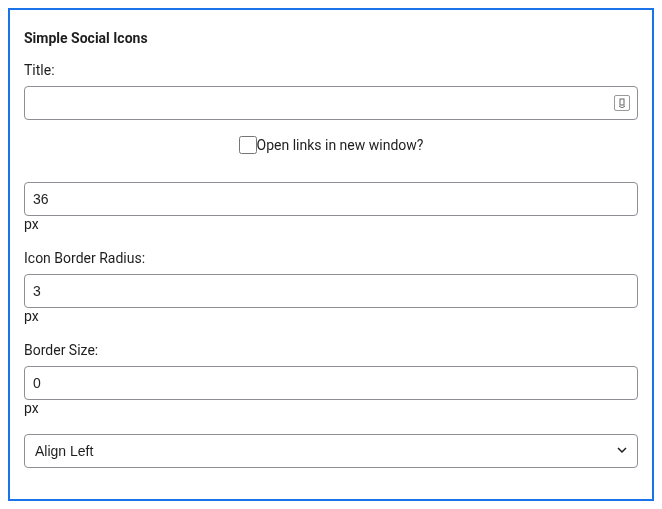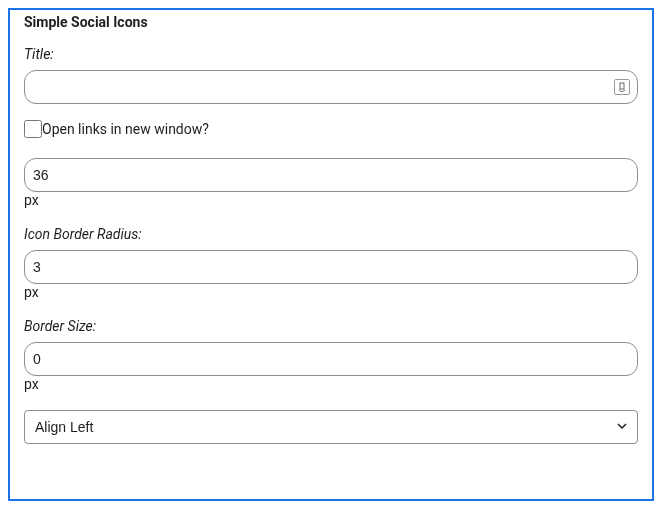--- a/index.html
+++ b/index.html
@@ -9,42 +9,41 @@
     font-family: -apple-system, BlinkMacSystemFont, "Segoe UI", Roboto, sans-serif;
     font-size: 14px;
     color: #1e1e1e;
     background: #fff;
     width: 662px;
     height: 509px;
     overflow: hidden;
   }
   .panel {
     border: 2px solid #1a73e8;
-    padding: 4px 14px 14px 14px;
+    padding: 20px 14px 14px 14px;
     height: 100%;
     overflow: hidden;
   }
   .panel-title {
     font-weight: 700;
     font-size: 14px;
     margin-bottom: 16px;
   }
   .label {
     display: block;
     font-size: 14px;
     margin-bottom: 8px;
     color: #1e1e1e;
-    font-style: italic;
   }
   .text-input {
     width: 100%;
     height: 34px;
     padding: 4px 8px;
     border: 1px solid #8c8f94;
-    border-radius: 12px;
+    border-radius: 4px;
     font-size: 14px;
     background: #fff;
     color: #1e1e1e;
   }
   .title-input-wrap {
     position: relative;
     margin-bottom: 16px;
   }
   .autofill-icon {
     position: absolute;
@@ -58,21 +57,22 @@
     justify-content: center;
     color: #666;
     font-size: 11px;
     border: 1px solid #999;
     border-radius: 2px;
     pointer-events: none;
   }
   .checkbox-row {
     display: flex;
     align-items: center;
-    margin-bottom: 20px;
+    margin-bottom: 28px;
+    justify-content: center;
   }
   .checkbox {
     width: 18px;
     height: 18px;
     border: 1px solid #8c8f94;
     border-radius: 4px;
     background: #fff;
     margin: 0;
     flex-shrink: 0;
   }

